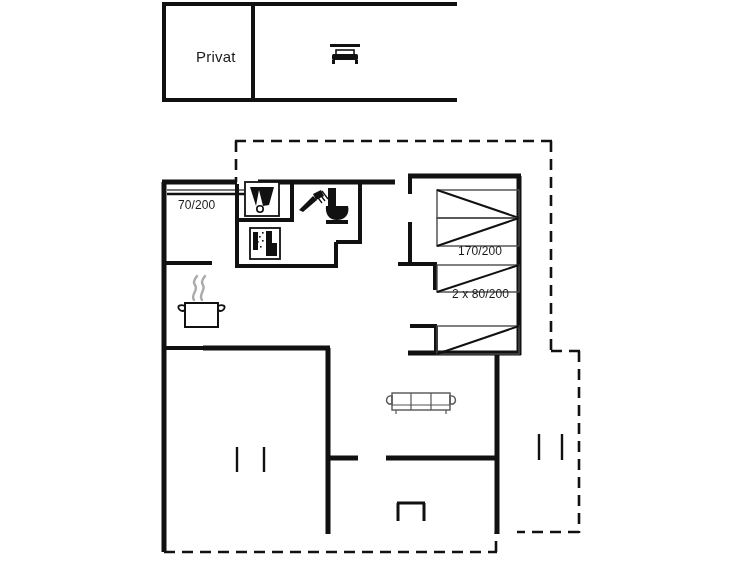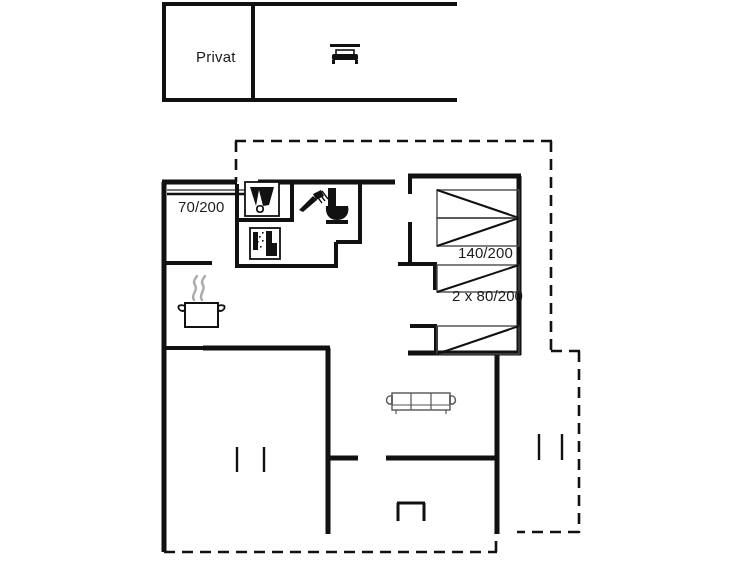--- a/index.html
+++ b/index.html
@@ -33,21 +33,21 @@
     font-family: "Liberation Sans", sans-serif;
     color: #1a1a1a;
     white-space: nowrap;
     user-select: none;
   }
   .label-privat {
     font-size: 15px;
     letter-spacing: 0.2px;
   }
   .label-dim {
-    font-size: 15px;
+    font-size: 12px;
     letter-spacing: 0.1px;
   }
 </style>
 </head>
 <body>
 
 <div id="floorplan-root">
 
   <svg id="plan-svg" viewBox="0 0 755 566" xmlns="http://www.w3.org/2000/svg">
 
@@ -226,17 +226,17 @@
       <line x1="396" y1="410" x2="396" y2="414" stroke="#555555" stroke-width="1.2"></line>
       <line x1="446" y1="410" x2="446" y2="414" stroke="#555555" stroke-width="1.2"></line>
     </g>
 
   </svg>
 
   <div class="plan-label label-privat" style="left:196px; top:48px;">Privat</div>
 
   <div class="plan-label label-dim" style="left:178px; top:198px;">70/200</div>
 
-  <div class="plan-label label-dim" style="left:458px; top:244px;">140/200</div>
+  <div class="plan-label label-dim" style="left:458px; top:244px;">170/200</div>
 
   <div class="plan-label label-dim" style="left:452px; top:287px;">2 x 80/200</div>
 
 </div>
 
 </body></html>

